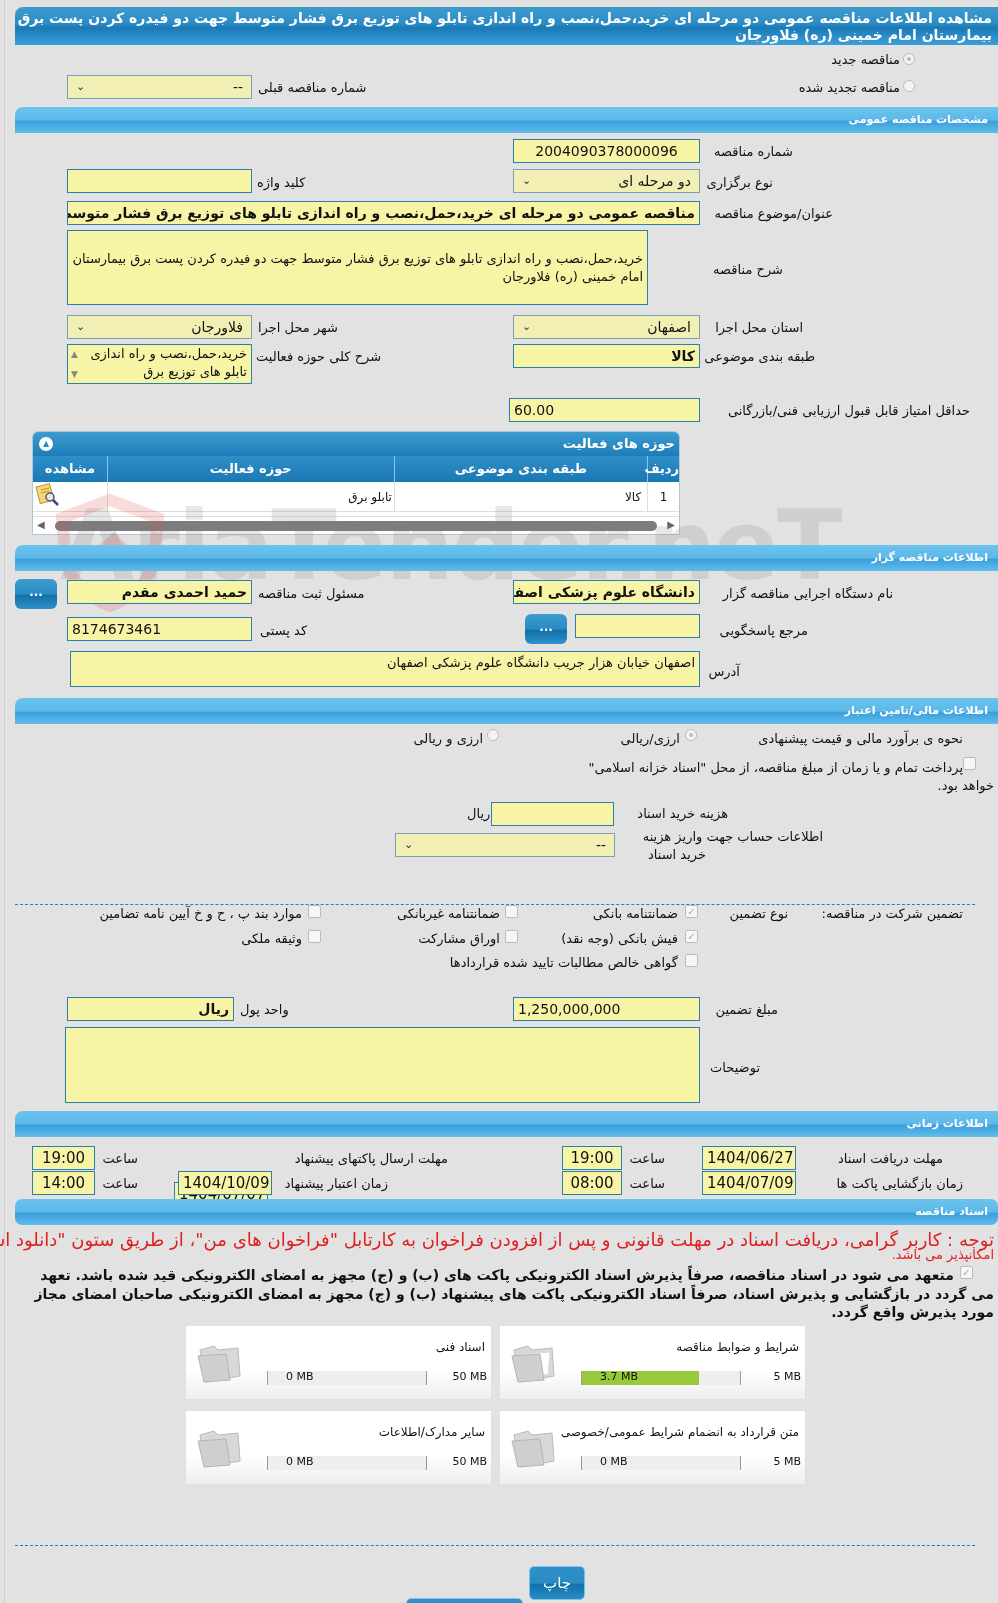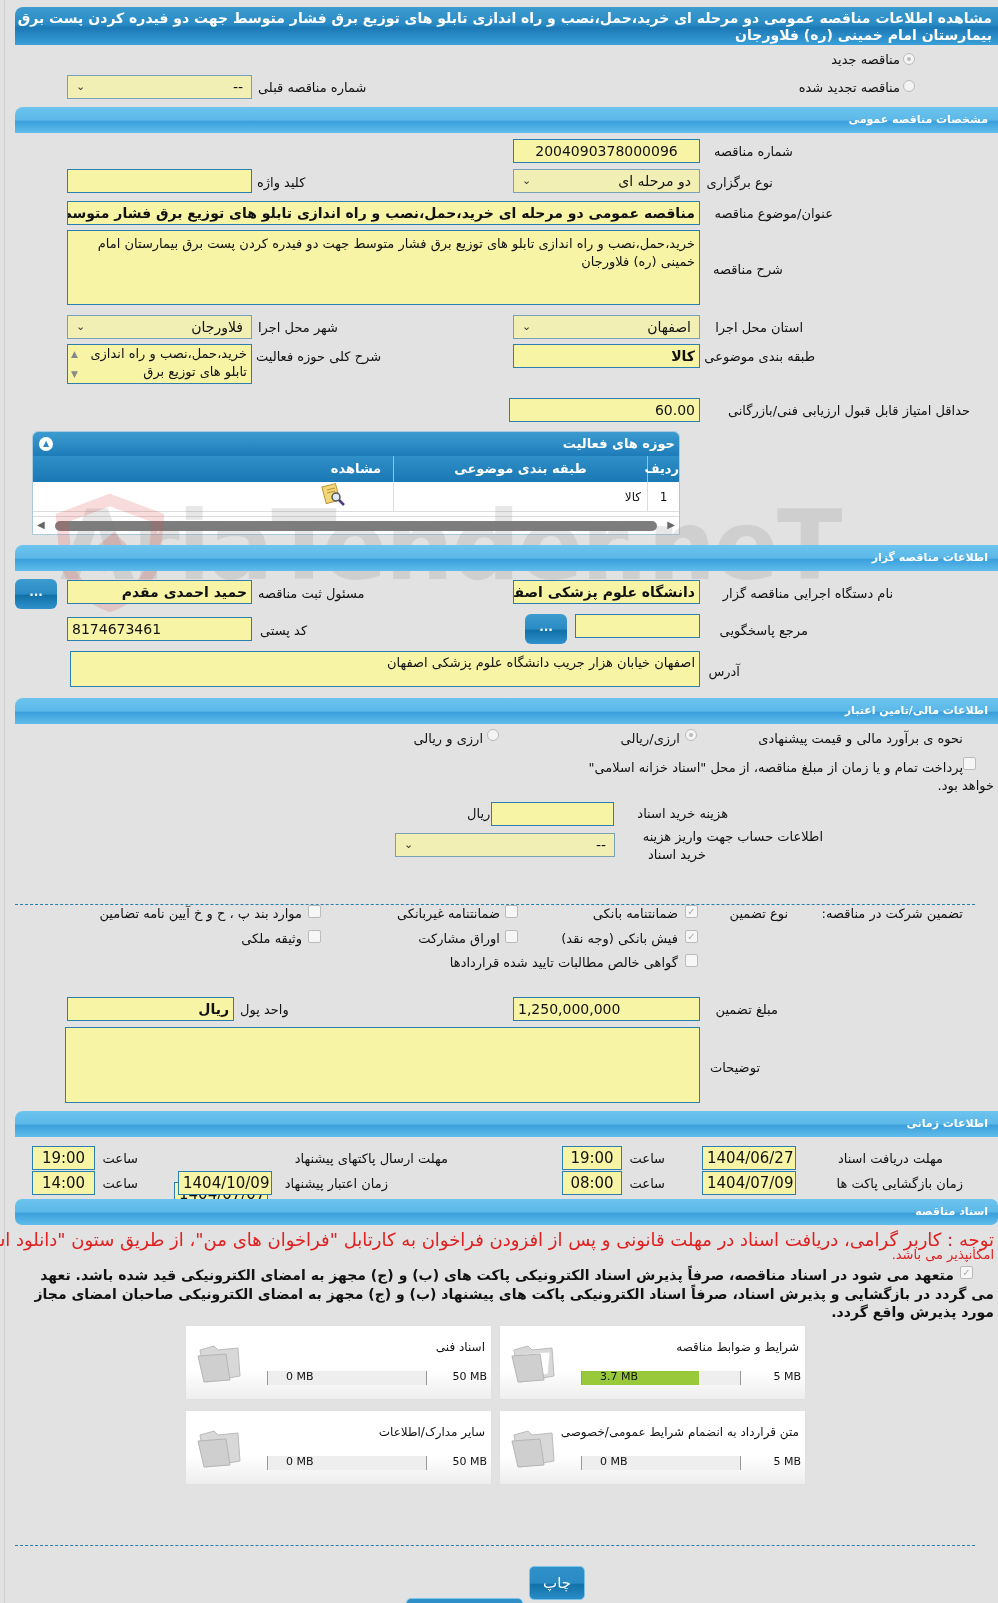--- a/index.html
+++ b/index.html
@@ -66,21 +66,21 @@
   <span>دو مرحله ای</span>
   <span class="chev">⌄</span>
 </div>
 <div class="lbl" style="left:257px;top:175px;">کلید واژه</div>
 <div class="fld" style="left:67px;top:169px;width:185px;"></div>
 
 <div class="lbl" style="right:165px;top:206px;">عنوان/موضوع مناقصه</div>
 <div class="fld bold" style="left:67px;top:201px;width:633px;">مناقصه عمومی دو مرحله ای خرید،حمل،نصب و راه اندازی تابلو  های توزیع برق فشار متوسط ج</div>
 
 <div class="lbl" style="right:215px;top:262px;">شرح مناقصه</div>
-<div class="fld" style="left:67px;top:230px;width:633px;height:75px;white-space:normal;line-height:18px;font-size:13px;padding-top:4px;">خرید،حمل،نصب و راه اندازی تابلو  های توزیع برق فشار متوسط جهت دو فیدره  کردن پست برق بیمارستان امام خمینی (ره) فلاورجان</div>
+<div class="fld" style="left:67px;top:230px;width:581px;height:75px;white-space:normal;line-height:18px;font-size:13px;padding-top:19px;">خرید،حمل،نصب و راه اندازی تابلو  های توزیع برق فشار متوسط جهت دو فیدره  کردن پست برق بیمارستان امام خمینی (ره) فلاورجان</div>
 
 <div class="lbl" style="right:195px;top:320px;">استان محل اجرا</div>
 <div class="sel" style="left:513px;top:315px;width:187px;">
   <span>اصفهان</span>
   <span class="chev">⌄</span>
 </div>
 <div class="lbl" style="left:258px;top:320px;">شهر محل اجرا</div>
 <div class="sel" style="left:67px;top:315px;width:185px;">
   <span>فلاورجان</span>
   <span class="chev">⌄</span>
@@ -89,35 +89,37 @@
 <div class="lbl" style="right:183px;top:349px;">طبقه بندی موضوعی</div>
 <div class="fld bold" style="left:513px;top:344px;width:187px;">کالا</div>
 <div class="lbl" style="left:256px;top:349px;">شرح کلی حوزه فعالیت</div>
 <div class="fld" style="left:67px;top:344px;width:185px;height:40px;white-space:normal;line-height:18px;font-size:13px;padding-left:20px;">
   <span>خرید،حمل،نصب و راه اندازی تابلو  های توزیع برق</span>
   <span class="abs" style="left:3px;top:2px;font-size:9px;color:#888;line-height:14px;">▲</span>
   <span class="abs" style="left:3px;top:22px;font-size:9px;color:#888;line-height:14px;">▼</span>
 </div>
 
 <div class="lbl" style="right:28px;top:403px;">حداقل امتیاز قابل قبول ارزیابی فنی/بازرگانی</div>
-<div class="fld" style="left:509px;top:398px;width:191px;text-align:right;direction:ltr;">60.00</div>
+<div class="fld" style="left:509px;top:398px;width:191px;text-align:left;direction:ltr;">60.00</div>
 
 <div class="panel-grid">
   <div class="grid-title">
     <span>حوزه های فعالیت</span>
     <span class="collapse-icon">▲</span>
   </div>
   <div class="grid-head">
     <div style="width:32px;">ردیف</div>
     <div style="width:254px;">طبقه بندی موضوعی</div>
+    <div style="width:288px;">حوزه فعالیت</div>
     <div style="width:74px;border-left:none;">مشاهده</div>
   </div>
   <div class="grid-row">
     <div style="width:32px;">1</div>
     <div style="width:254px;text-align:right;padding-right:6px;">کالا</div>
+    <div style="width:288px;text-align:right;padding-right:2px;">تابلو برق</div>
     <div style="width:74px;border-left:none;position:relative;">
       <svg width="26" height="26" viewBox="0 0 26 26" style="position:absolute;left:2px;top:0;">
         <rect x="3" y="3" width="14" height="17" fill="#f4d67a" stroke="#b8952e" transform="rotate(-15 10 12)"></rect>
         <line x1="6" y1="8" x2="14" y2="6" stroke="#b8952e"></line>
         <line x1="6" y1="11" x2="14" y2="9" stroke="#b8952e"></line>
         <circle cx="15" cy="15" r="4" fill="#dfe9f3" stroke="#555" stroke-width="1.5"></circle>
         <line x1="18" y1="18" x2="23" y2="23" stroke="#4a3a8a" stroke-width="2.5"></line>
       </svg>
     </div>
   </div>

